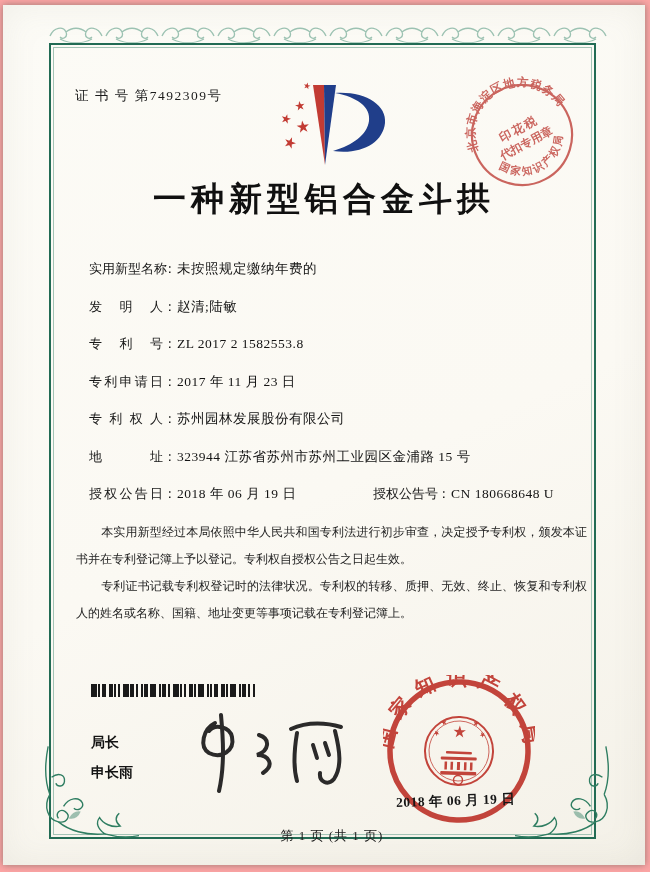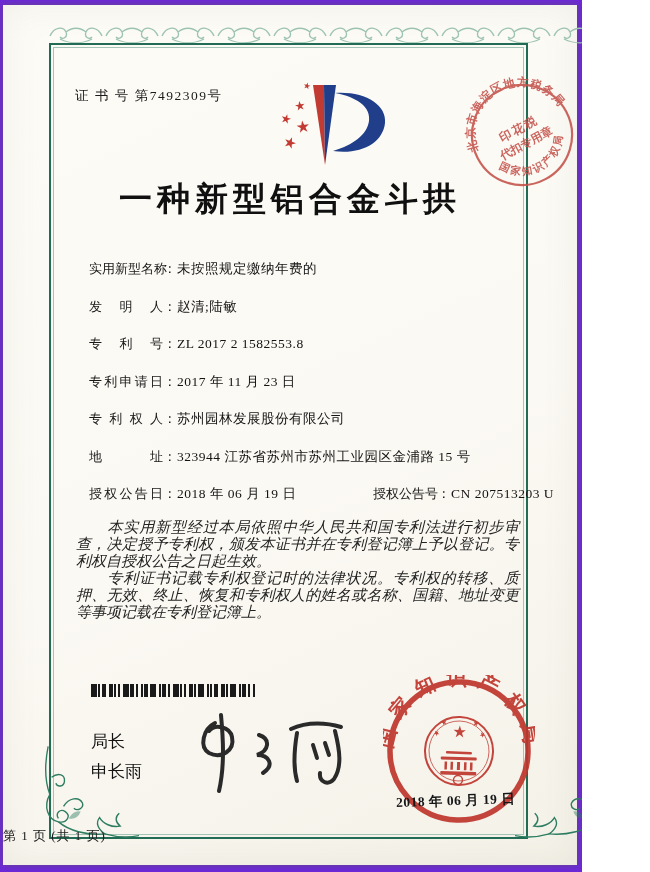--- a/index.html
+++ b/index.html
@@ -1,16 +1,16 @@
 <!DOCTYPE html>
 <html><head>
 <meta charset="utf-8">
 <style>
   html,body{margin:0;padding:0}
-  .stage{position:relative;width:582px;height:872px;background:#6d28d9;overflow:hidden;
+  .stage{position:relative;width:650px;height:872px;background:#fca5a5;overflow:hidden;
          font-family:"Liberation Serif","DejaVu Serif",serif;color:#1d1d1d}
   .paper{position:absolute;left:3px;top:5px;right:5px;bottom:7px;
          background:linear-gradient(155deg,#fcfbf6 0%,#fbf9f3 55%,#f4f1e8 100%);
          box-shadow:0 0 7px rgba(90,90,80,.6), inset 0 0 35px rgba(140,140,115,.10)}
   
   .frame{position:absolute;left:46px;top:38px;right:49px;bottom:26px;border:2.5px solid #226b54}
   .frame::before{content:"";position:absolute;inset:2px;border:1px solid #a3c4b6}
   .topband{position:absolute;left:45px;top:19px}
   .corner{position:absolute;top:736px}
   .corner.left{left:40px}
@@ -23,34 +23,34 @@
          font-size:33px;letter-spacing:5px;font-weight:700;color:#101010}
   
   .fields{position:absolute;left:86px;top:255px;right:60px;font-size:13.5px}
   .row{position:relative;display:flex;align-items:baseline;height:20px;margin-bottom:17.5px;white-space:nowrap}
   .jlabel{display:inline-flex;justify-content:space-between;width:74px;font-size:13px;color:#181818}
   .jlabel-narrow{width:64px}
   .colon{width:14px}
   .val{letter-spacing:.5px;color:#141414}
   .row-right{position:absolute;left:284px;top:0;display:flex;align-items:baseline;white-space:nowrap}
   
-  .body-text{position:absolute;left:73px;right:58px;top:514px;font-size:15px;line-height:17px;
-             text-align:justify;color:#232323;font-style:italic}
+  .body-text{position:absolute;left:73px;right:58px;top:514px;font-size:12px;line-height:27px;
+             text-align:justify;color:#232323;}
   .body-text p{margin:0;text-indent:2.1em}
   
   .barcode{position:absolute;left:88px;top:679px;width:164px;height:13px;display:flex;overflow:hidden}
   .barcode i{flex:none;height:100%;background:#1a1a1a}
   
   .director{position:absolute;left:88px;top:722px;font-family:"Liberation Sans","DejaVu Sans",sans-serif;
-            font-size:17px;font-weight:400;color:#141414;line-height:30px;font-style:normal}
+            font-size:14px;font-weight:700;color:#141414;line-height:30px;font-style:normal}
   .signature{position:absolute;left:160px;top:698px}
   .seal{position:absolute;left:380px;top:670px;opacity:.93}
   .seal-date{position:absolute;left:393px;top:787px;font-size:13.5px;font-weight:600;color:#161616;
              letter-spacing:.5px;transform:rotate(-2deg);white-space:nowrap}
-  .footer{position:absolute;left:0;right:0;top:822px;text-align:left;font-size:13px;letter-spacing:1px;color:#202020}
+  .footer{position:absolute;left:16px;right:0;top:822px;text-align:center;font-size:13px;letter-spacing:1px;color:#202020}
   .stamp-arc{font-family:"Liberation Serif",serif;font-weight:700}
 </style>
 </head>
 <body>
 
 <div class="stage">
 
   <svg width="0" height="0" style="position:absolute" aria-hidden="true">
     <defs>
       <path id="star" d="M0,-1 L0.588,0.809 L-0.951,-0.309 L0.951,-0.309 L-0.588,0.809 Z"></path>
@@ -198,21 +198,21 @@
           <span class="val">2018 年 06 月 19 日</span>
         <span class="row-right">
           <span class="jlabel jlabel-narrow">
               <span>授</span>
               <span>权</span>
               <span>公</span>
               <span>告</span>
               <span>号</span>
             </span>
             <span class="colon">：</span>
-            <span class="val">CN 207513203 U</span>
+            <span class="val">CN 180668648 U</span>
         </span>
       </div>
     </div>
 
     <div class="body-text">
       <p>本实用新型经过本局依照中华人民共和国专利法进行初步审查，决定授予专利权，颁发本证书并在专利登记簿上予以登记。专利权自授权公告之日起生效。</p>
       <p>专利证书记载专利权登记时的法律状况。专利权的转移、质押、无效、终止、恢复和专利权人的姓名或名称、国籍、地址变更等事项记载在专利登记簿上。</p>
     </div>
 
     <div class="barcode">

